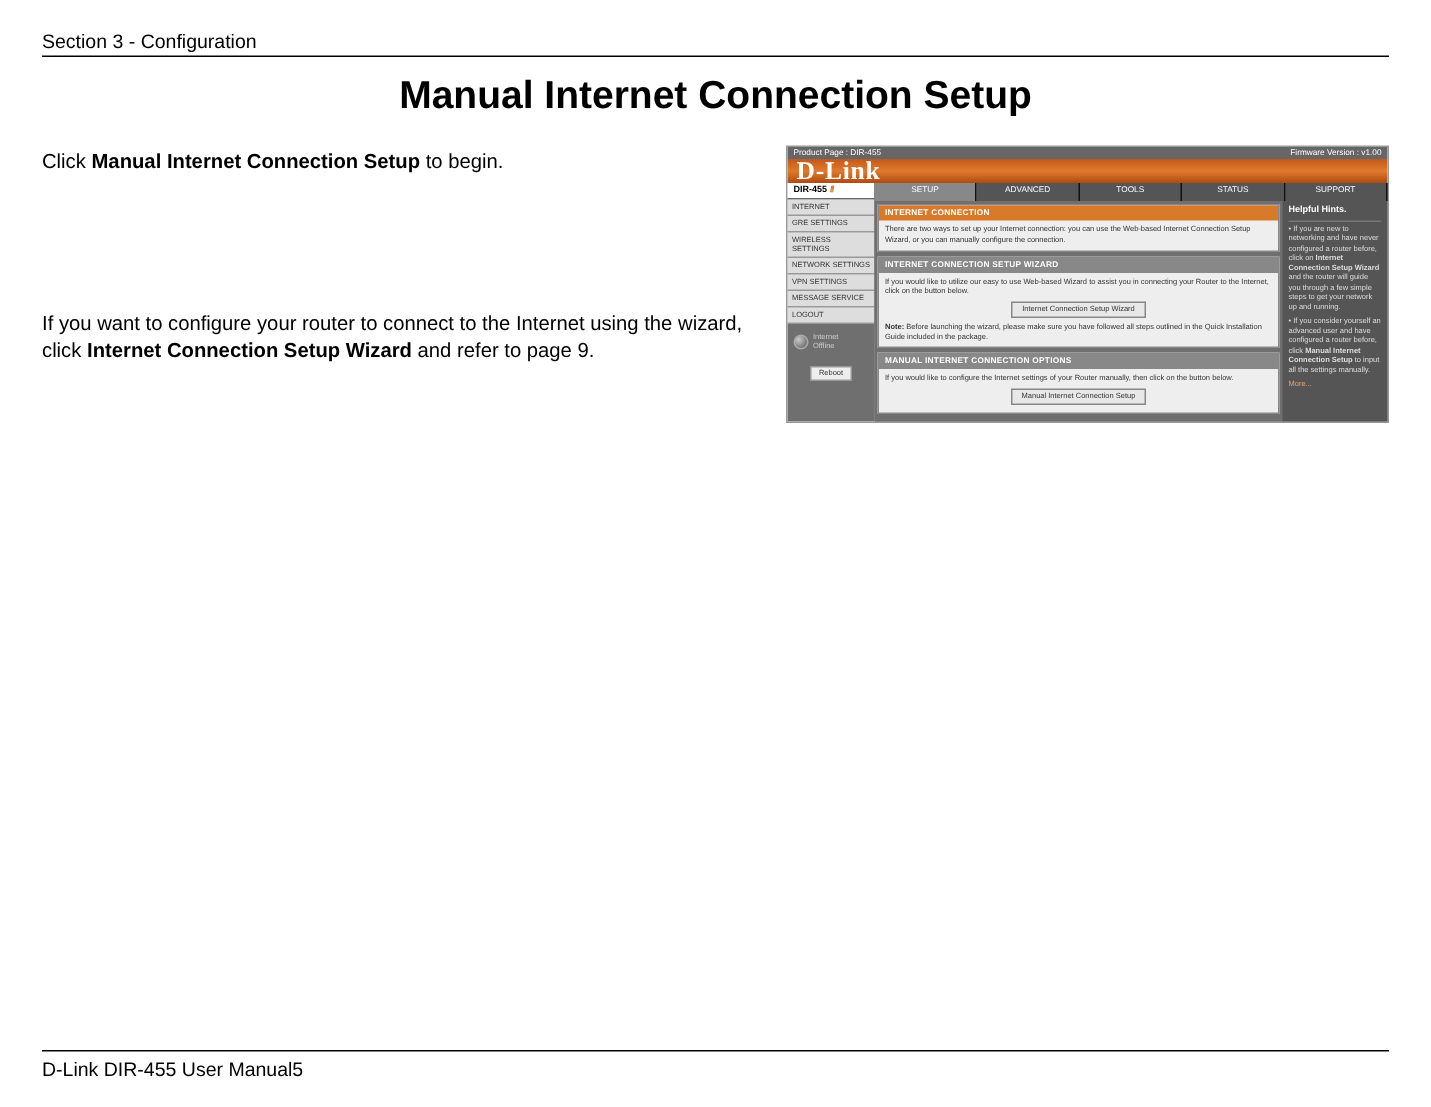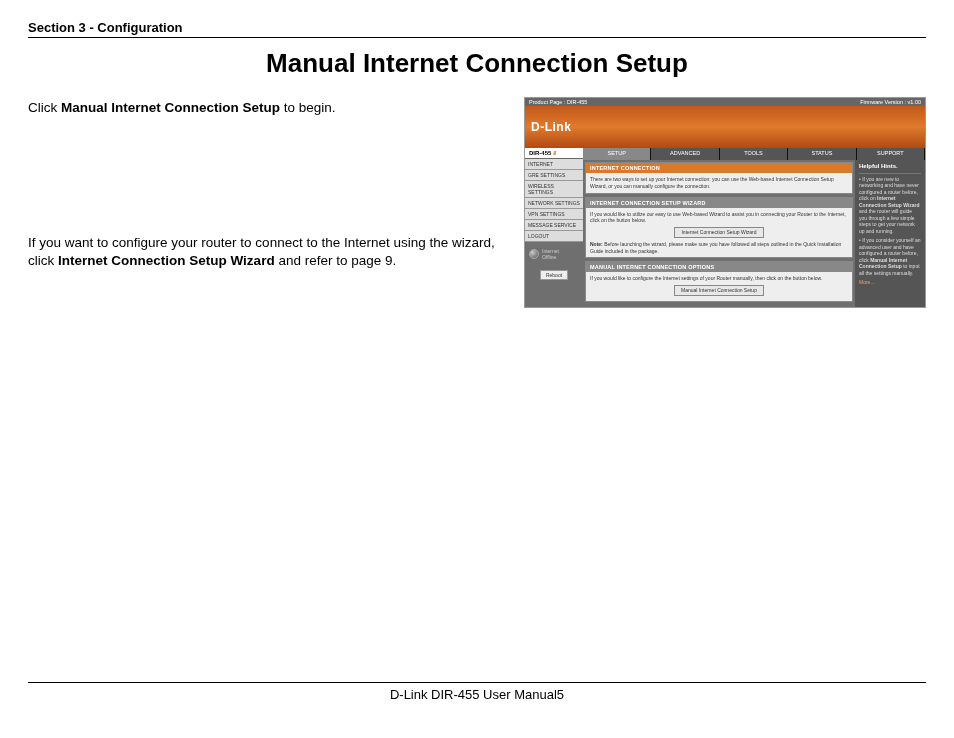--- a/index.html
+++ b/index.html
@@ -11,21 +11,20 @@
     position: relative;
     padding: 20px 28px;
     color: #000;
     font-size: 13px;
   }
   .header-section {
     border-bottom: 1px solid #000;
     padding-bottom: 2px;
     margin-bottom: 6px;
     font-size: 13px;
-    font-weight: bold;
   }
   .page-title {
     text-align: center;
     font-family: "Arial Narrow", Arial, sans-serif;
     font-stretch: condensed;
     font-size: 26px;
     font-weight: bold;
     margin: 10px 0 18px 0;
     letter-spacing: 0px;
   }
@@ -33,21 +32,21 @@
     display: flex;
     gap: 16px;
     align-items: flex-start;
   }
   .left-col {
     flex: 0 0 480px;
     font-size: 13.5px;
     line-height: 1.35;
     padding-top: 2px;
   }
-  .left-col p { margin-bottom: 117px; }
+  .left-col p { margin-bottom: 90px; }
   .left-col p:last-child { margin-bottom: 0; margin-top: 16px; }
   .right-col {
     flex: 1;
     border: 1px solid #999;
   }
   
   .router {
     width: 100%;
     font-family: Verdana, Arial, sans-serif;
     font-size: 6px;
@@ -56,28 +55,28 @@
   }
   .router-topbar {
     display: flex;
     justify-content: space-between;
     background: #666;
     color: #fff;
     padding: 1px 4px;
     font-size: 5.5px;
   }
   .router-banner {
-    height: 42px;
+    height: 16px;
     background: linear-gradient(#c3581a, #e07a2c 50%, #b04a12);
     display: flex;
     align-items: center;
     padding-left: 6px;
-    font-family: Liberation Sans, sans-serif;
-    font-weight: bold;
-    font-size: 12px;
+    font-family: Liberation Serif, serif;
+    font-weight: bold;
+    font-size: 17px;
     color: #fff;
     letter-spacing: 0.5px;
   }
   .router-body {
     display: flex;
     align-items: stretch;
   }
   .router-sidebar {
     width: 58px;
     background: #6f6f6f;
@@ -205,25 +204,25 @@
     font-size: 6px;
     border-bottom: 1px solid #777;
     padding-bottom: 2px;
     margin-bottom: 2px;
   }
   .hints-more { color: #e8a470; margin-top: 3px; }
   
   .page-footer {
     position: absolute;
     left: 28px; right: 28px;
-    bottom: 36px;
+    bottom: 18px;
     border-top: 1px solid #000;
     padding-top: 4px;
     display: flex;
-    justify-content: center;
+    justify-content: flex-start;
     font-size: 13px;
   }
 </style>
 </head>
 <body>
 
 <div class="header-section">Section 3 - Configuration</div>
 
 <h1 class="page-title">Manual Internet Connection Setup</h1>
 

